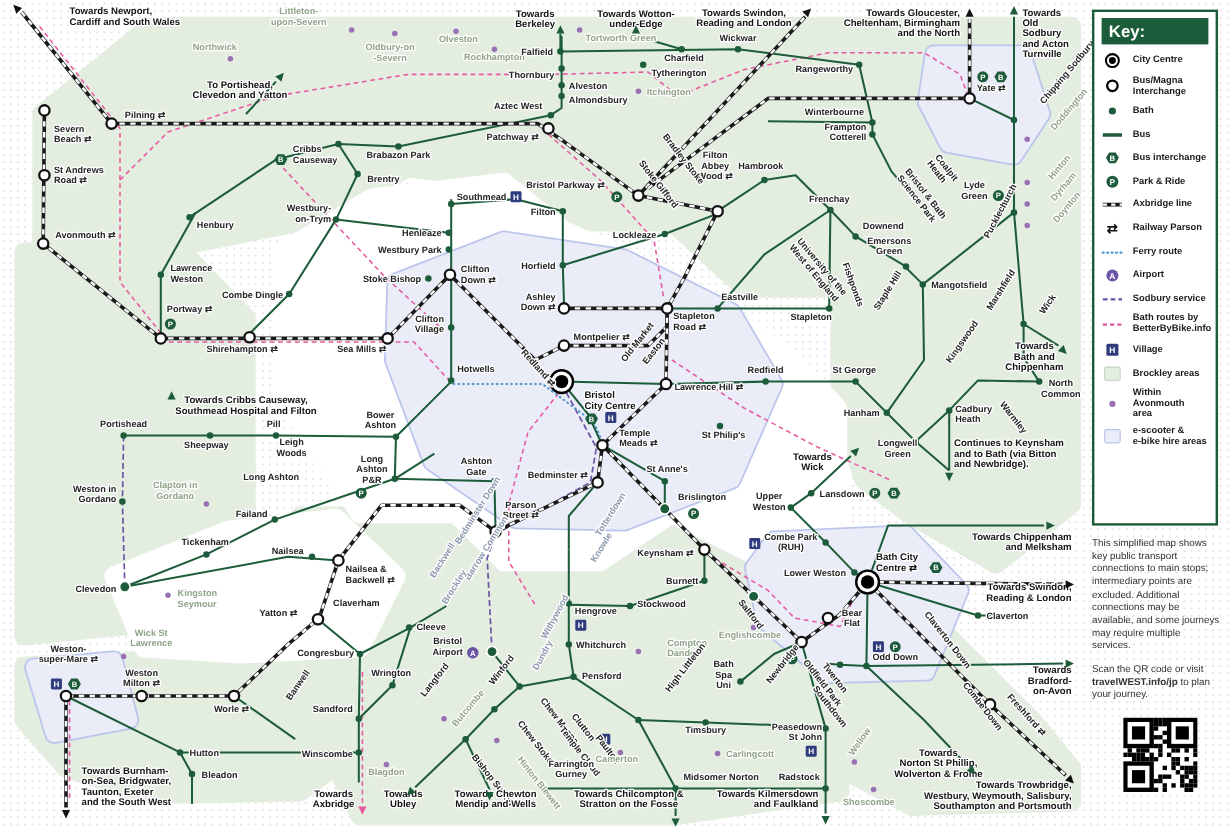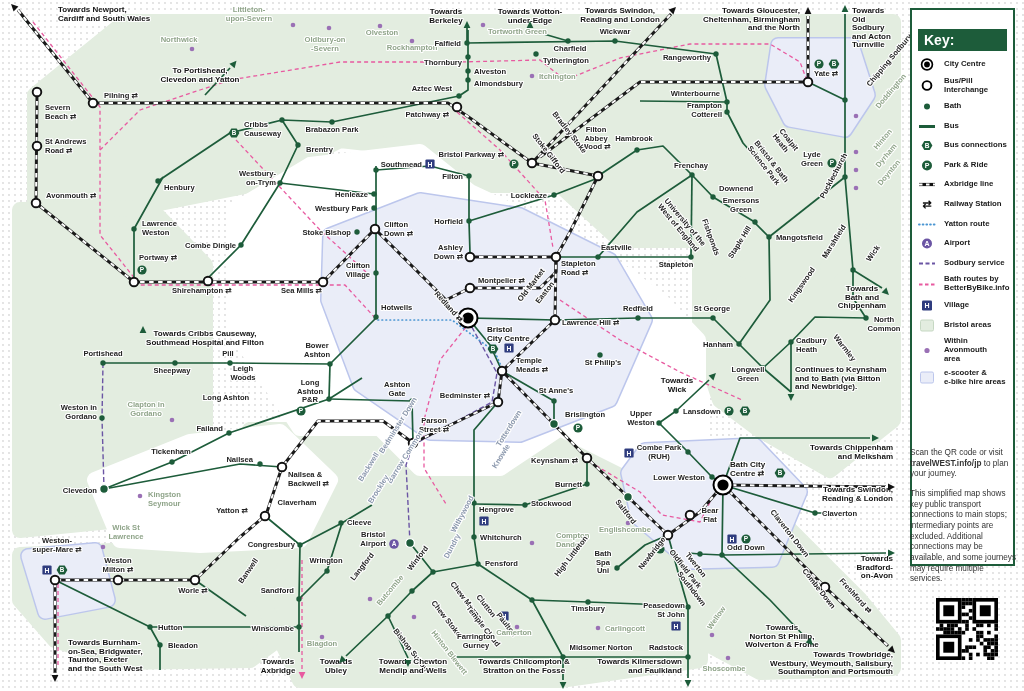--- a/index.html
+++ b/index.html
@@ -1,20 +1,20 @@
 <!DOCTYPE html>
 <html><head>
 <meta charset="utf-8">
 <style>
   html,body{margin:0;padding:0;background:#fff;font-family:"Liberation Sans",sans-serif;}
   #stage{position:relative;width:1024px;height:691px;overflow:hidden;background:#fff;
     background-image:radial-gradient(#e3e3e3 0.7px, transparent 0.8px);background-size:6px 6px;}
   #mapsvg{position:absolute;left:0;top:0;}
-  .key-panel{position:absolute;left:910px;top:8px;width:105px;height:558px;background:#fff;
-    border:2px solid #1d5c3a;box-sizing:border-box;padding:19px 6px;}
+  .key-panel{position:absolute;left:910px;top:8px;width:105px;height:430px;background:#fff;
+    border:2px solid #1d5c3a;box-sizing:border-box;padding:5px 6px;}
   .key-title{background:#1d5c3a;color:#fff;font-weight:bold;font-size:14px;padding:3px 6px;margin-bottom:6px;}
   .key-row{display:flex;align-items:center;margin-bottom:4.6px;}
   .key-ic{width:22px;height:15px;flex:0 0 22px;margin-right:4px;}
   .key-lb{font-size:7.8px;font-weight:bold;color:#1a1a1a;white-space:pre-line;line-height:1.15;}
   .side-notes{position:absolute;left:910px;top:448px;width:108px;font-size:8.2px;color:#333;line-height:1.3;}
   .side-notes p{margin:0 0 9px 0;}
   #qr{position:absolute;left:936px;top:598px;width:62px;height:62px;}
 </style>
 </head>
 <body>
@@ -601,67 +601,67 @@
           <span class="key-ic"><svg width="22" height="15" viewBox="0 0 22 15">
               <circle cx="9" cy="7.5" r="5.4" fill="#fff" stroke="#000" stroke-width="1.7"></circle>
               <circle cx="9" cy="7.5" r="2.9" fill="#000"></circle>
             </svg></span>
           <span class="key-lb">City Centre</span>
         </div>
         <div class="key-row">
           <span class="key-ic"><svg width="22" height="15" viewBox="0 0 22 15">
               <circle cx="9" cy="7.5" r="4.4" fill="#fff" stroke="#000" stroke-width="1.9"></circle>
             </svg></span>
-          <span class="key-lb">Bus/Pill
+          <span class="key-lb">Bus/Magna
 Interchange</span>
         </div>
         <div class="key-row">
           <span class="key-ic"><svg width="22" height="15" viewBox="0 0 22 15">
               <circle cx="9" cy="7.5" r="3" fill="#1d5c3a"></circle>
             </svg></span>
           <span class="key-lb">Bath</span>
         </div>
         <div class="key-row">
           <span class="key-ic"><svg width="22" height="15" viewBox="0 0 22 15">
               <line x1="1" y1="7.5" x2="17" y2="7.5" stroke="#1d5c3a" stroke-width="3"></line>
             </svg></span>
           <span class="key-lb">Bus</span>
         </div>
         <div class="key-row">
           <span class="key-ic"><svg width="22" height="15" viewBox="0 0 22 15">
               <polygon points="3.6,7.5 6.3,3 11.7,3 14.4,7.5 11.7,12 6.3,12" fill="#1d5c3a"></polygon>
               <text x="9" y="10" text-anchor="middle" font-size="6.5" font-weight="bold" fill="#fff">B</text>
             </svg></span>
-          <span class="key-lb">Bus connections</span>
+          <span class="key-lb">Bus interchange</span>
         </div>
         <div class="key-row">
           <span class="key-ic"><svg width="22" height="15" viewBox="0 0 22 15">
               <circle cx="9" cy="7.5" r="5" fill="#1d5c3a"></circle>
               <text x="9" y="10.2" text-anchor="middle" font-size="7" font-weight="bold" fill="#fff">P</text>
             </svg></span>
           <span class="key-lb">Park &amp; Ride</span>
         </div>
         <div class="key-row">
           <span class="key-ic"><svg width="22" height="15" viewBox="0 0 22 15">
               <line x1="1" y1="7.5" x2="17" y2="7.5" stroke="#111" stroke-width="3.2"></line>
               <line x1="1" y1="7.5" x2="17" y2="7.5" stroke="#fff" stroke-width="2" stroke-dasharray="3.5 3.5"></line>
             </svg></span>
           <span class="key-lb">Axbridge line</span>
         </div>
         <div class="key-row">
           <span class="key-ic"><svg width="22" height="15" viewBox="0 0 22 15">
               <text x="9" y="11" text-anchor="middle" font-size="11" font-weight="bold" fill="#111">⇄</text>
             </svg></span>
-          <span class="key-lb">Railway Station</span>
+          <span class="key-lb">Railway Parson</span>
         </div>
         <div class="key-row">
           <span class="key-ic"><svg width="22" height="15" viewBox="0 0 22 15">
               <line x1="1" y1="7.5" x2="17" y2="7.5" stroke="#4b96d2" stroke-width="2" stroke-dasharray="0.7 3" stroke-linecap="round"></line>
             </svg></span>
-          <span class="key-lb">Yatton route</span>
+          <span class="key-lb">Ferry route</span>
         </div>
         <div class="key-row">
           <span class="key-ic"><svg width="22" height="15" viewBox="0 0 22 15">
               <circle cx="9" cy="7.5" r="5" fill="#6b55a4"></circle>
               <text x="9" y="10.2" text-anchor="middle" font-size="7" font-weight="bold" fill="#fff">A</text>
             </svg></span>
           <span class="key-lb">Airport</span>
         </div>
         <div class="key-row">
           <span class="key-ic"><svg width="22" height="15" viewBox="0 0 22 15">
@@ -680,42 +680,42 @@
           <span class="key-ic"><svg width="22" height="15" viewBox="0 0 22 15">
               <rect x="4" y="2.5" width="10" height="10" rx="1.3" fill="#2f3c7e"></rect>
               <text x="9" y="10.3" text-anchor="middle" font-size="7" font-weight="bold" fill="#fff">H</text>
             </svg></span>
           <span class="key-lb">Village</span>
         </div>
         <div class="key-row">
           <span class="key-ic"><svg width="22" height="15" viewBox="0 0 22 15">
               <rect x="2.5" y="2" width="13" height="11" rx="1.5" fill="#e3ede0" stroke="#c6d8c3" stroke-width="1"></rect>
             </svg></span>
-          <span class="key-lb">Bristol areas</span>
+          <span class="key-lb">Brockley areas</span>
         </div>
         <div class="key-row">
           <span class="key-ic"><svg width="22" height="15" viewBox="0 0 22 15">
               <circle cx="9" cy="7.5" r="2.6" fill="#9a70b5"></circle>
             </svg></span>
           <span class="key-lb">Within Avonmouth
 area</span>
         </div>
         <div class="key-row">
           <span class="key-ic"><svg width="22" height="15" viewBox="0 0 22 15">
               <rect x="2.5" y="2" width="13" height="11" rx="1.5" fill="#eaedf8" stroke="#bcc6ec" stroke-width="1"></rect>
             </svg></span>
           <span class="key-lb">e-scooter &amp;
 e-bike hire areas</span>
         </div>
       </div>
   </div>
 
   <div class="side-notes">
+    <p>This simplified map shows key public transport connections to main stops; intermediary points are excluded. Additional connections may be available, and some journeys may require multiple services.</p>
     <p><span>Scan the QR code or visit </span><b>travelWEST.info/jp</b><span> to plan your journey.</span></p>
-    <p>This simplified map shows key public transport connections to main stops; intermediary points are excluded. Additional connections may be available, and some journeys may require multiple services.</p>
   </div>
   <div id="qr"><svg width="62" height="62" viewBox="0 0 62 62">
         <rect width="62" height="62" fill="#fff"></rect>
         <rect x="25.52941176470588" y="0" width="3.6470588235294117" height="3.6470588235294117" fill="#000"></rect>
         <rect x="29.176470588235293" y="0" width="3.6470588235294117" height="3.6470588235294117" fill="#000"></rect>
         <rect x="32.8235294117647" y="0" width="3.6470588235294117" height="3.6470588235294117" fill="#000"></rect>
         <rect x="25.52941176470588" y="3.6470588235294117" width="3.6470588235294117" height="3.6470588235294117" fill="#000"></rect>
         <rect x="29.176470588235293" y="3.6470588235294117" width="3.6470588235294117" height="3.6470588235294117" fill="#000"></rect>
         <rect x="32.8235294117647" y="3.6470588235294117" width="3.6470588235294117" height="3.6470588235294117" fill="#000"></rect>
         <rect x="25.52941176470588" y="7.294117647058823" width="3.6470588235294117" height="3.6470588235294117" fill="#000"></rect>

